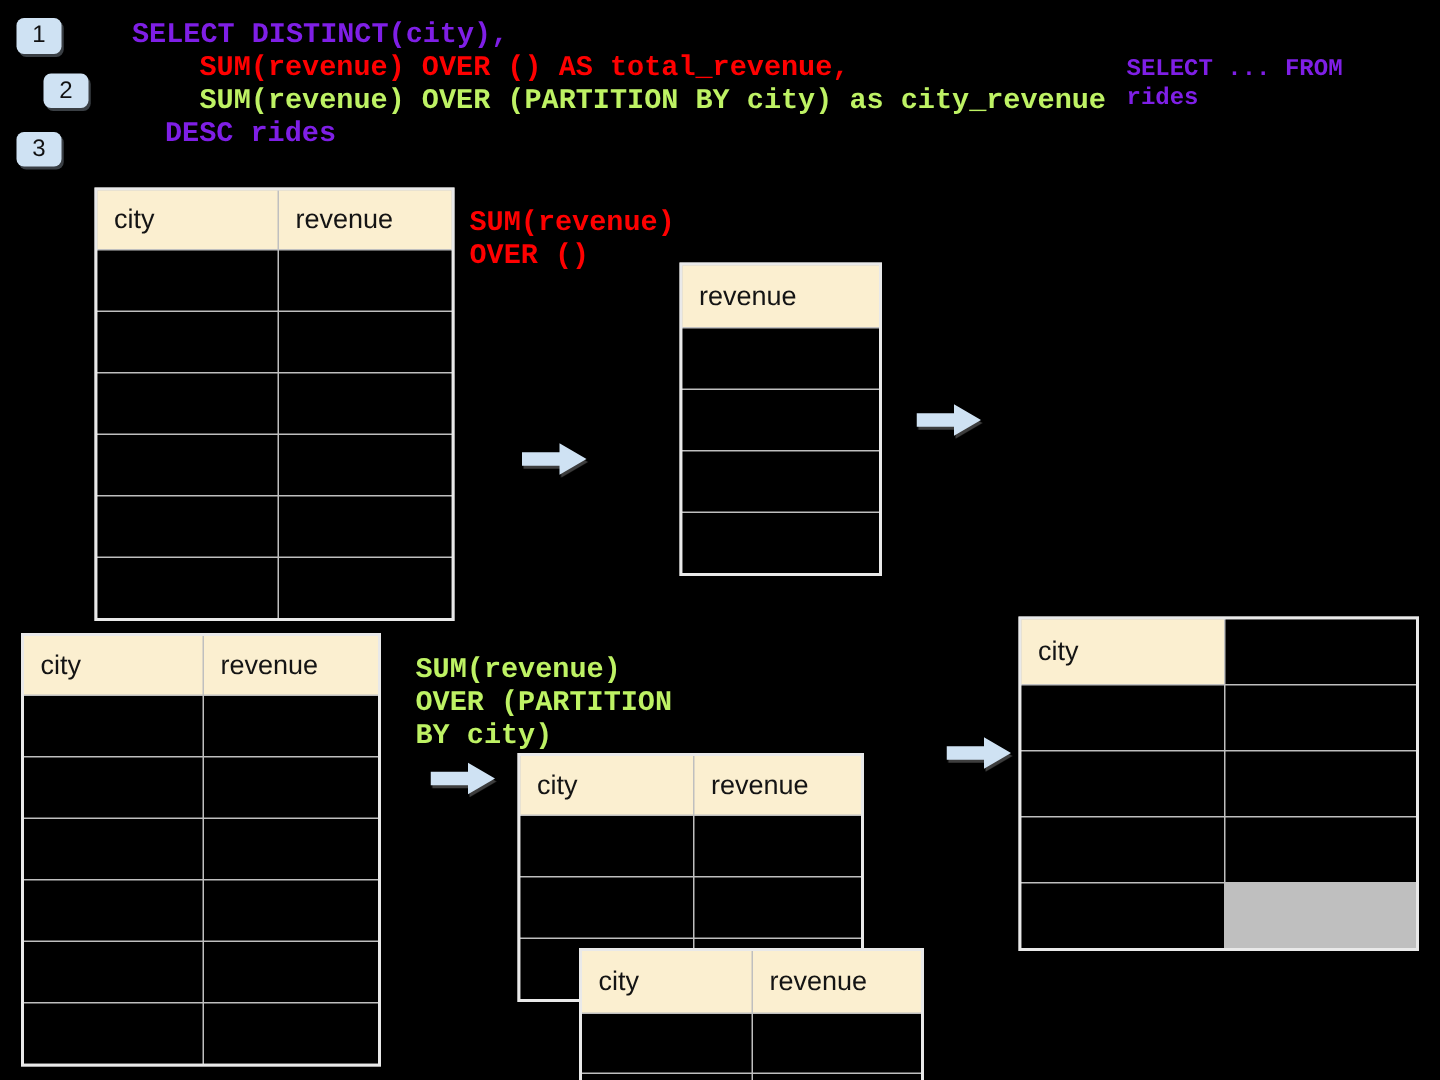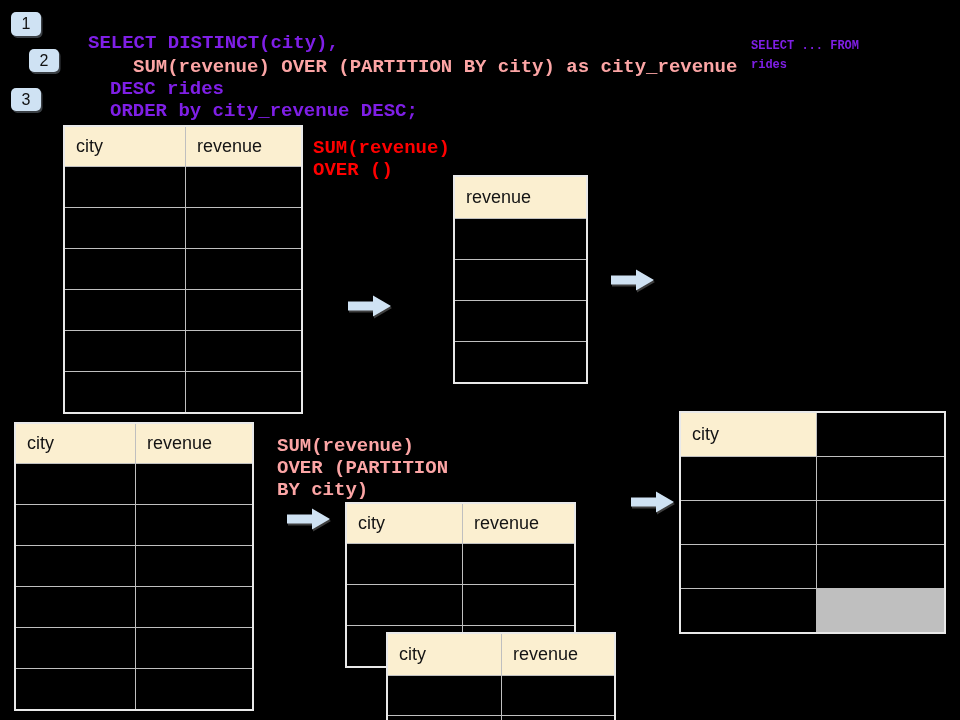--- a/index.html
+++ b/index.html
@@ -11,24 +11,24 @@
   .badge{
     position:absolute;background:#CFE2F3;border-radius:5px;
     color:#111;font-size:16px;display:flex;align-items:center;justify-content:center;
     box-shadow:1.5px 2px 0 #3a3f44;
   }
   
   .code{
     position:absolute;font-family:"Liberation Mono", monospace;font-weight:bold;
     font-size:19px;line-height:22px;white-space:pre;
   }
-  .code.small{font-size:12px;line-height:19px;}
+  .code.small{font-size:16px;line-height:19px;}
   .c-purple{color:#7F1FE6;}
   .c-red{color:#FF0000;}
-  .c-green{color:#fca5a5;}
+  .c-green{color:#bef264;}
   
   .tbl{
     position:absolute;display:grid;gap:1px;background:#bfbfbf;
     border:2px solid #e9e9e9;
   }
   .th{
     background:#FBEFD0;color:#141414;font-size:18px;
     display:flex;align-items:center;padding-left:11px;box-sizing:border-box;text-align:right;
   }
   .td{background:#000;}
@@ -38,24 +38,24 @@
 </style>
 </head>
 <body>
 
 <div class="canvas">
 
   <div class="badge" style="left:11px;top:12px;width:30px;height:24px;">1</div>
   <div class="badge" style="left:29px;top:49px;width:30px;height:23px;">2</div>
   <div class="badge" style="left:11px;top:88px;width:30px;height:23px;">3</div>
 
-  <div class="code c-purple" style="left:88px;top:12px;margin-top:20px;">SELECT DISTINCT(city),</div>
+  <div class="code c-purple" style="left:88px;top:12px;">SELECT DISTINCT(city),</div>
+  <div class="code c-red" style="left:133px;top:34px;">SUM(revenue) OVER () AS total_revenue,</div>
   <div class="code c-green" style="left:133px;top:56px;">SUM(revenue) OVER (PARTITION BY city) as city_revenue</div>
   <div class="code c-purple" style="left:110px;top:78px;">DESC rides</div>
-  <div class="code c-purple" style="left:110px;top:100px;">ORDER by city_revenue DESC;</div>
 
   <div class="code small c-purple" style="left:751px;top:37px;">SELECT ... FROM
 rides</div>
 
   <div class="code c-red" style="left:313px;top:137px;">SUM(revenue)
 OVER ()</div>
 
   <div class="code c-green" style="left:277px;top:435px;">SUM(revenue)
 OVER (PARTITION
 BY city)</div>

